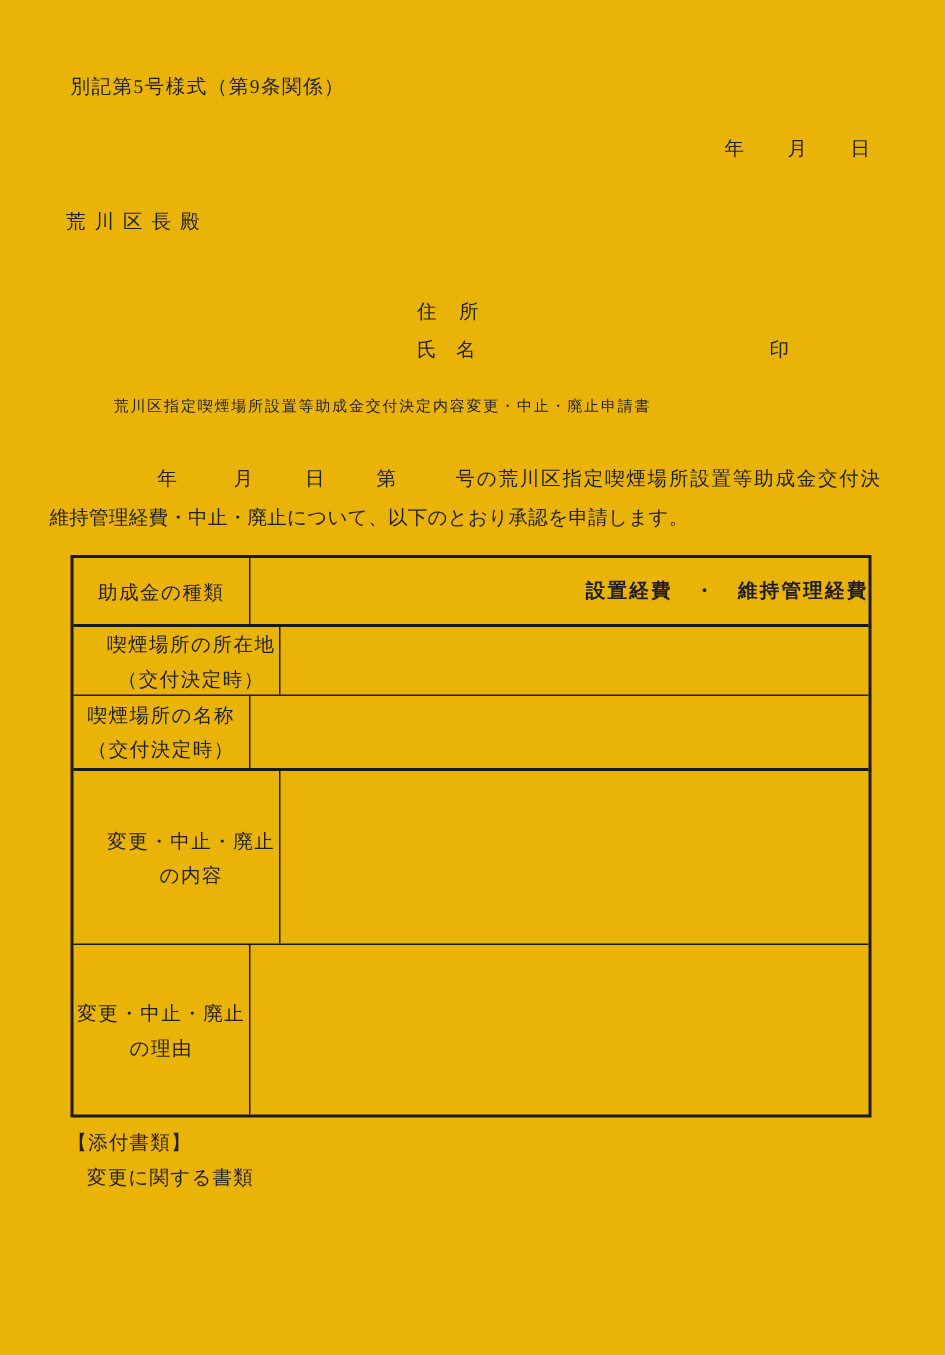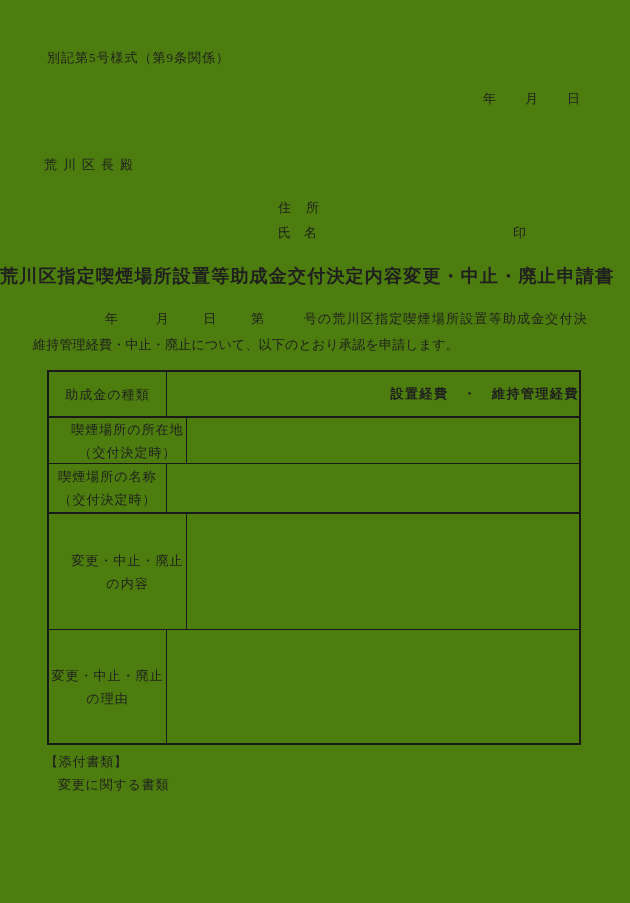--- a/index.html
+++ b/index.html
@@ -4,41 +4,41 @@
 <style>
   html, body {
     margin: 0;
     padding: 0;
     background: #ffffff;
   }
   .page {
     position: relative;
     width: 630px;
     height: 903px;
-    background: #4d7c0f;
+    background: #eab308;
     font-family: "Liberation Serif", "DejaVu Serif", serif;
     color: #1f1f1f;
     font-size: 13px;
     overflow: hidden;
   }
   .abs { position: absolute; white-space: nowrap; }
 
   .style-note { left: 47px; top: 49px; letter-spacing: 1px; }
   .date-line  { left: 483px; top: 90px; letter-spacing: 1px; }
-  .addressee  { left: 44px; top: 139px; letter-spacing: 6px; margin-top: 17px; }
+  .addressee  { left: 44px; top: 139px; letter-spacing: 6px; }
 
   .addr-label { left: 278px; top: 199px; letter-spacing: 1px; }
   .name-row   { left: 278px; top: 224px; width: 260px; }
   .seal-mark  { position: absolute; left: 235px; top: 0; letter-spacing: 0; }
 
   .form-title {
     left: 0; top: 264px; width: 510px;
     text-align: center;
-    font-weight: bold;
-    font-size: 18px;
+    font-weight: normal;
+    font-size: 10px;
     letter-spacing: 1.2px;
   }
 
   .intro {
     left: 33px; top: 306px; width: 564px;
     line-height: 25.5px;
     letter-spacing: 0.2px;
     white-space: nowrap;
   }
   .intro .seg-year  { margin-left: 72px; }

